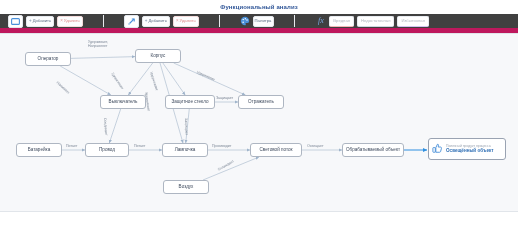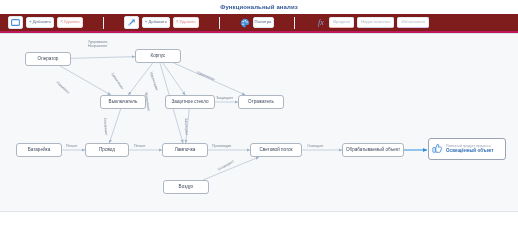--- a/index.html
+++ b/index.html
@@ -28,22 +28,22 @@
     font-weight: bold;
     color: #2f5597;
     letter-spacing: .1px;
     white-space: nowrap;
   }
 
   
   .toolbar {
     position: absolute; left: 0; top: 14px;
     width: 518px; height: 19px;
-    background: #7f1d1d;
-    border-bottom: 2px solid #be185d;
+    background: #404040;
+    border-bottom: 5px solid #be185d;
     display: flex; align-items: center;
     padding-left: 8px;
     gap: 16px;
   }
   .tb-group { display: flex; align-items: center; gap: 3px; }
   .tb-sep {
     width: 1px; height: 12px; background: #e8ebef;
     margin: 0 4px;
   }
 

